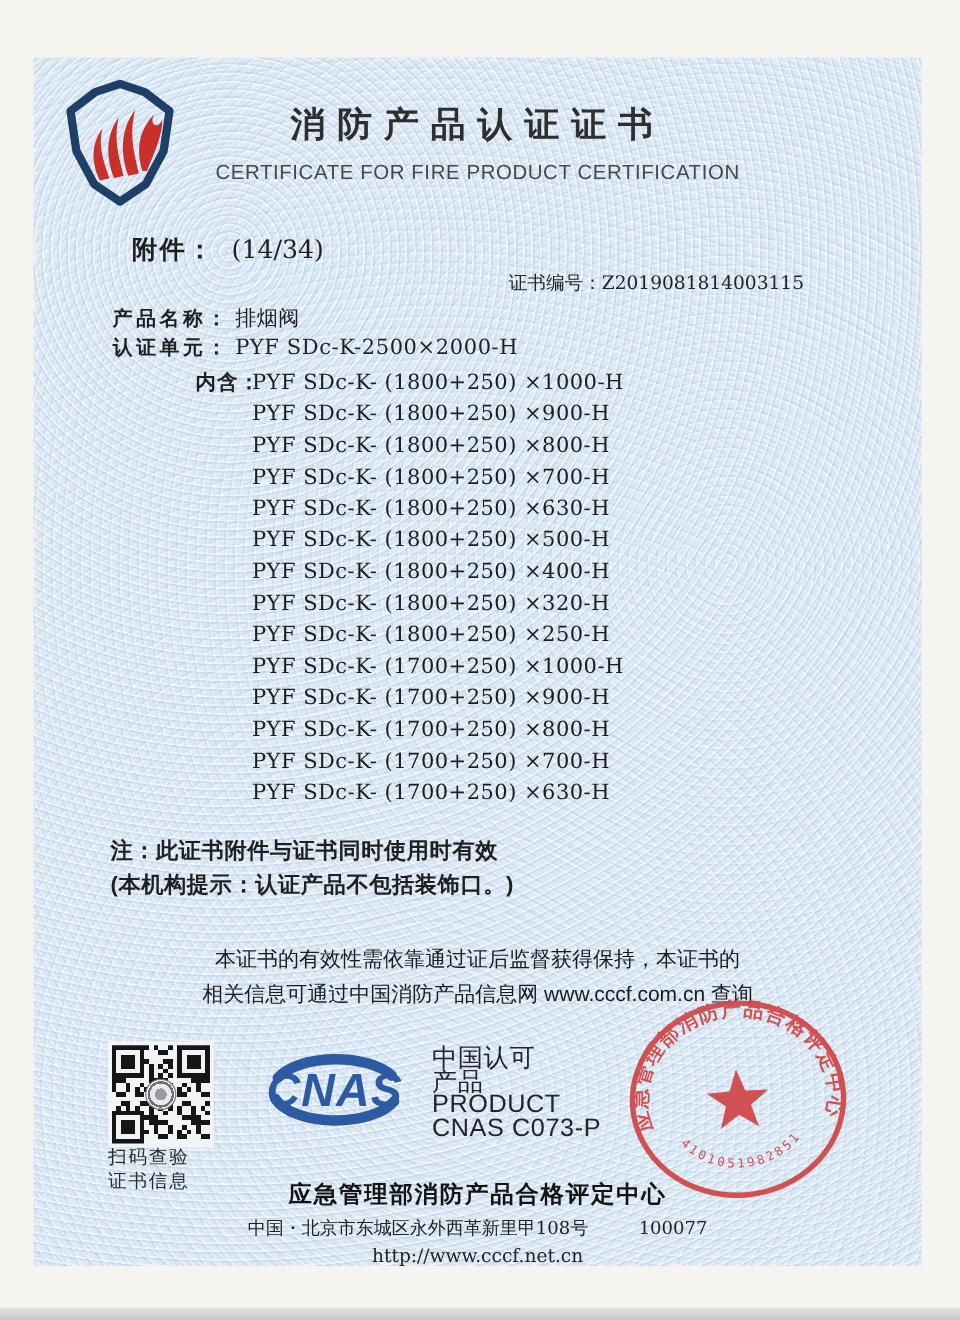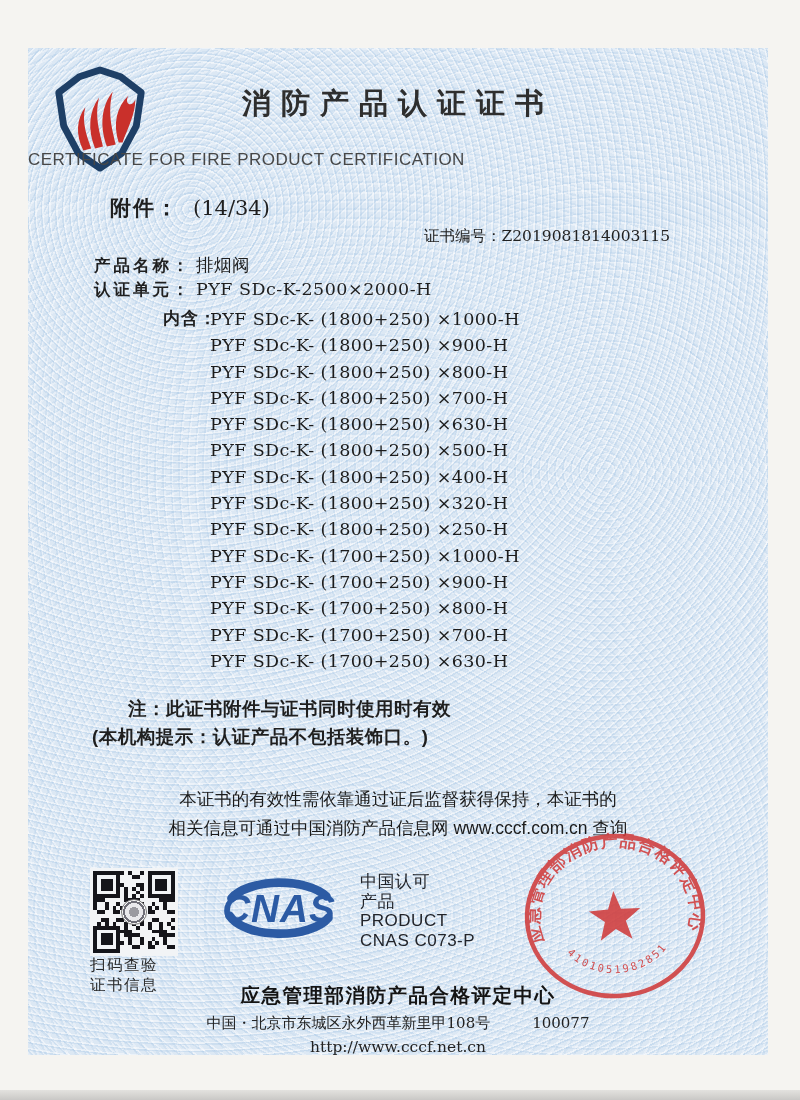--- a/index.html
+++ b/index.html
@@ -25,57 +25,57 @@
   .abs{position:absolute;}
   
   .logo{left:18px;top:16px;width:108px;height:110px;}
   .shield-outline{fill:none;stroke:var(--navy,#1e3f66);stroke-width:7;stroke-linejoin:round;}
   .flame{fill:var(--flame-red,#c9302b);}
   .title{
     left:0;top:36px;width:100%;text-align:center;
     font-size:29px;font-weight:600;letter-spacing:10px;color:#2e2e2e;
   }
   .subtitle{
-    left:0;top:102px;width:100%;
+    left:0;top:86px;width:100%;text-align:center;
     font-size:17px;letter-spacing:.5px;color:#474747;
   }
   
   .attach-row{left:66px;top:146px;font-size:21px;}
   .attach-label{font-weight:700;letter-spacing:2px;padding-left:16px;}
   .attach-value{font-family:"DejaVu Serif",serif;margin-left:14px;}
   .certno{right:98px;top:178px;font-size:15.5px;font-family:"DejaVu Serif",serif;color:#222;}
   
   .field-label{font-weight:700;font-size:16.5px;letter-spacing:3px;}
   .field-value{font-family:"DejaVu Serif",serif;font-size:17.5px;letter-spacing:.5px;}
   .row-product{left:66px;top:205px;}
   .row-unit{left:66px;top:231px;}
   .includes-label{left:135px;top:258px;font-weight:700;font-size:17px;letter-spacing:1px;line-height:26.3px;}
   .includes-list{left:182px;top:258px;}
   .include-item{
     font-family:"DejaVu Serif",serif;font-size:17.5px;letter-spacing:.4px;
     line-height:26.3px;white-space:pre;color:#1c1c1c;
   }
   
-  .note1{left:64px;top:648px;font-size:18.5px;font-weight:700;letter-spacing:.5px;margin-left:36px;}
+  .note1{left:64px;top:648px;font-size:18.5px;font-weight:700;letter-spacing:.5px;}
   .note2{left:64px;top:676px;font-size:18.5px;font-weight:700;letter-spacing:.5px;}
   
   .validity{left:0;top:737px;width:100%;text-align:center;font-size:17.5px;line-height:29px;color:#1b1b1b;}
   
   .qr{left:62px;top:820px;width:88px;height:88px;background:#f2f4f6;padding:3px;box-sizing:border-box;}
   .qr svg{width:100%;height:100%;display:block;fill:#15151a;}
   .qr-emblem{
     left:93px;top:851px;width:26px;height:26px;border-radius:50%;
     background:radial-gradient(circle at 50% 50%, #9a9aa0 0 5px, #e9e9ec 5px 9px, #6f6f78 9px 11px, #fff 11px);
     border:1px solid #777;box-sizing:border-box;
   }
   .qr-caption{left:62px;top:907px;font-size:15.5px;letter-spacing:1.5px;line-height:20px;color:#2a2a2a;}
   .cnas{left:188px;top:822px;width:126px;height:76px;}
   .cnas-arc{fill:none;stroke:var(--cnas-blue,#2c5ba4);stroke-width:9;stroke-linecap:round;}
   .cnas-text{fill:var(--cnas-blue,#2c5ba4);font-family:"Liberation Sans",sans-serif;font-weight:bold;font-style:italic;font-size:40px;letter-spacing:1px;}
-  .accreditation{left:332px;top:824px;font-size:17px;line-height:19.5px;color:#22242a;letter-spacing:.5px;}
+  .accreditation{left:332px;top:824px;font-size:21px;line-height:19.5px;color:#22242a;letter-spacing:.5px;}
   
   .seal-hint{left:477px;top:867px;font-size:16.5px;letter-spacing:2px;color:#1c1c1c;z-index:1;}
   .seal{left:487px;top:778px;width:200px;height:180px;z-index:2;}
   .seal text{fill:var(--seal-red,#d03c3c);}
   .seal-ring{fill:none;stroke:var(--seal-red,#d03c3c);stroke-width:4.5;}
   .seal-star{fill:var(--seal-red,#d03c3c);}
   .seal-arc-text{font-size:16.5px;font-weight:700;letter-spacing:1.5px;font-family:"Liberation Sans",sans-serif;}
   .seal-num-text{font-size:10.5px;letter-spacing:2.5px;font-family:"DejaVu Sans Mono",monospace;}
   
   .org-name{left:0;top:934px;width:100%;text-align:center;font-size:19.5px;font-weight:700;letter-spacing:1.5px;color:#141414;}

